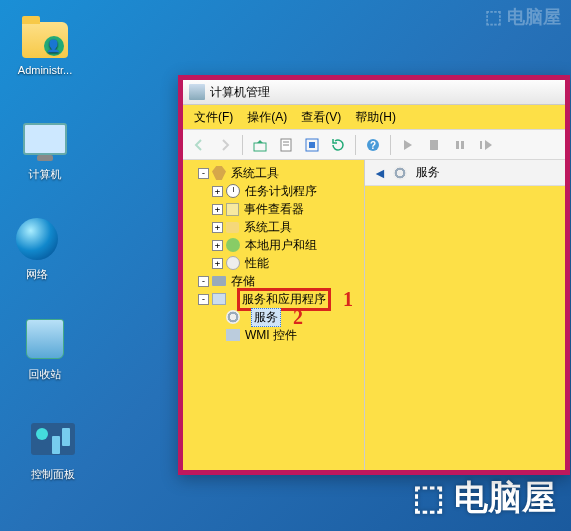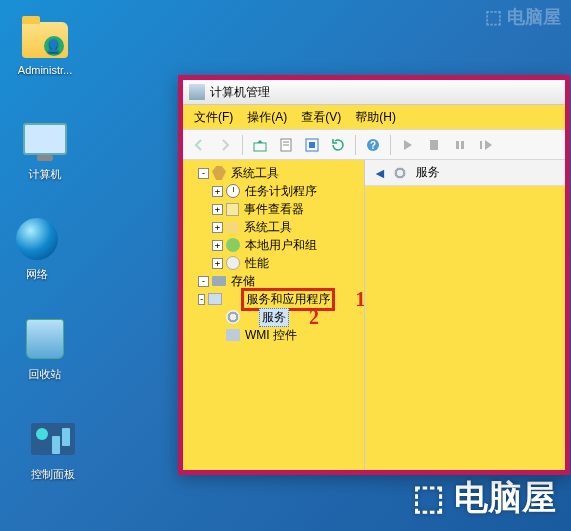--- a/index.html
+++ b/index.html
@@ -53,21 +53,21 @@
 .pane-body { padding:14px 10px; font-size:12px; }
 
 
 .node { display:flex; align-items:center; height:18px; padding:1px 0; cursor:default; white-space:nowrap; }
 .tw { width:11px; height:11px; border:1px solid #888; font-size:9px; line-height:9px; text-align:center; margin-right:3px; cursor:pointer; background:#fff; font-family:monospace; }
 .tw.blank { border:none; background:none; }
 .ni { width:16px; height:16px; margin-right:3px; display:inline-flex; align-items:center; justify-content:center; flex-shrink:0; }
 .node.sel .lbl { background:#d0e4f7; border:1px dotted #3a7bd5; padding:0 2px; }
 .lbl { padding:0 2px; }
 .ind1 { padding-left:13px; } .ind2 { padding-left:27px; }
-.box { border:3px solid #d9261c; padding:0 2px; margin:-2px 16px; }
+.box { border:3px solid #d9261c; padding:0 2px; margin:-2px 8px; }
 .anno { color:#d9261c; font-size:20px; font-weight:bold; margin-left:4px; font-family:serif; }
 
 
 .ic-mgmt { background:linear-gradient(#cde,#8ab); border-radius:1px; width:14px; height:14px; }
 .ic-tools { width:14px; height:14px; background:#d6a74a; clip-path:polygon(30% 0,70% 0,100% 40%,70% 100%,30% 100%,0 40%); }
 .ic-clock { width:14px; height:14px; border-radius:50%; border:1px solid #777; position:relative; background:#fff; }
 .ic-clock::after { content:""; position:absolute; top:2px; left:50%; width:1px; height:5px; background:#555; }
 .ic-event { width:13px; height:13px; background:#f7e9a0; border:1px solid #aa8; }
 .ic-share { width:13px; height:11px; background:#f5d87a; border-radius:0 2px 2px 2px; }
 .ic-users { width:14px; height:14px; border-radius:50%; background:#8c6; }

